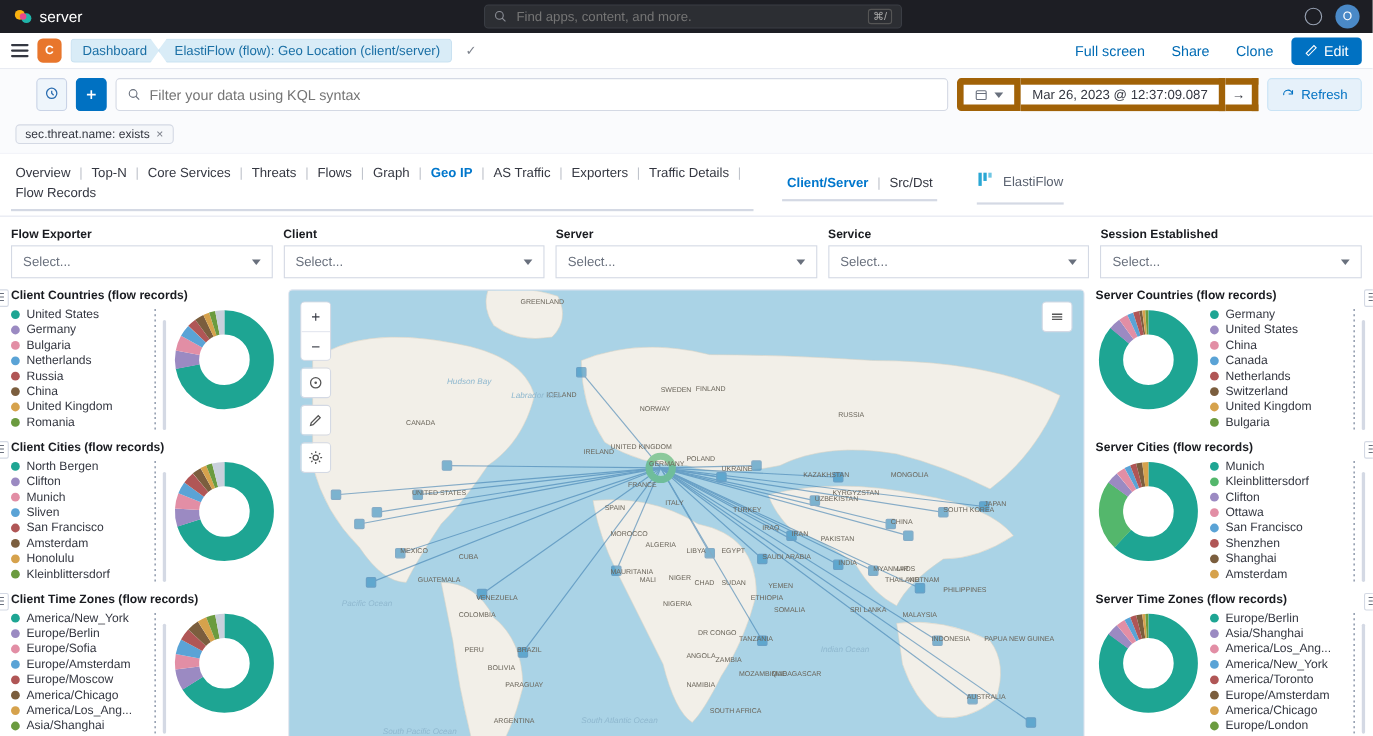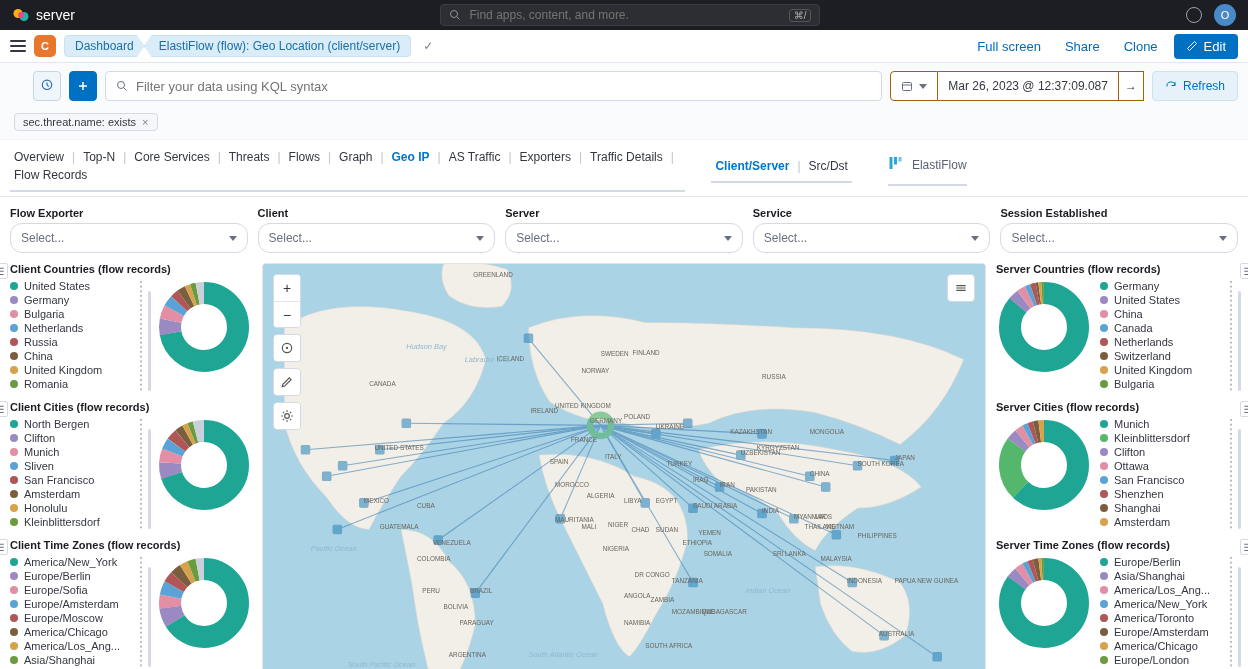--- a/index.html
+++ b/index.html
@@ -27,40 +27,40 @@
   .subbar .link { color:#006bb4; font-size:13px; cursor:pointer; padding:4px 8px;}
   .subbar .edit-btn { background:#0071c2; color:#fff; border-radius:4px; padding:5px 12px; display:flex; align-items:center; gap:6px; font-size:13px; cursor:pointer;}
 
   .filterbar { display:flex; gap:8px; padding:8px 10px; border-bottom:1px solid #f3f4f9; background:#fafbfd; align-items:center; flex-wrap:wrap;}
   .filterbar .row1 { display:flex; gap:8px; width:100%; align-items:center;padding-left:23px;}
   .icon-btn { width:28px; height:30px; border:1px solid #c9d3e6; border-radius:4px; background:#eef5fb; display:flex; align-items:center; justify-content:center; color:#2a6db0; cursor:pointer;}
   .icon-btn.filled { background:#0071c2; border-color:#0071c2; color:#fff;}
   .kql-input { flex:1; height:30px; border:1px solid #d4d9e4; border-radius:4px; background:#fff; display:flex; align-items:center; padding:0 10px; gap:8px; color:#69707d;}
   .kql-input input { flex:1; border:none; outline:none; font-size:13px; color:#343741;}
   .date-group { display:flex; align-items:center; gap:0; }
-  .date-btn { height:30px; border:1px solid #a16207; background:#fff; display:flex; align-items:center; padding:0 10px; font-size:12px; color:#343741; gap:6px;}
+  .date-btn { height:30px; border:6px solid #a16207; background:#fff; display:flex; align-items:center; padding:0 10px; font-size:12px; color:#343741; gap:6px;}
   .date-btn.left{border-radius:4px 0 0 4px;}
   .date-btn.mid{border-left:none;}
   .date-btn.right{border-left:none; border-radius:0 4px 4px 0;}
   .refresh-btn { height:30px; border:1px solid #c9e3f5; background:#e6f1fa; color:#0071c2; border-radius:4px; padding:0 12px; display:flex; align-items:center; gap:6px; cursor:pointer; font-size:12px;}
   .filter-chip { display:inline-flex; align-items:center; gap:6px; border:1px solid #d4d9e4; background:#f5f7fa; border-radius:4px; padding:2px 8px; font-size:11px; color:#343741; margin:4px 0 0 4px;}
   .filter-chip .x { color:#7d828c; cursor:pointer; }
 
   .nav-tabs { display:flex; align-items:center; padding:8px 10px 4px; border-bottom:1px solid #e3e6ef; gap:6px; font-size:12px; color:#343741;}
   .nav-tabs .group { display:flex; align-items:center; flex-wrap:wrap; border-bottom:2px solid #d4d9e4; padding-bottom:6px; flex:1;}
   .nav-tabs .tab { padding:2px 4px; cursor:pointer; white-space:nowrap;}
   .nav-tabs .sep { color:#c0c4cc; margin:0 4px;}
   .nav-tabs .active { color:#0077cc; font-weight:600;}
   .brand { display:flex; align-items:flex-end; gap:6px; color:#5a6270; font-size:12px; padding-bottom:12px; border-bottom:2px solid #d4d9e4; margin-left:30px;}
   .brand .ef-logo { width:18px; height:18px; }
 
   .filters-row { display:flex; gap:10px; padding:10px;}
   .filter-col { flex:1; display:flex; flex-direction:column; gap:4px;}
   .filter-col .label { font-size:11px; font-weight:600; color:#1a1c21;}
-  .select { height:30px; border:1px solid #d4d9e4; border-radius:12px; display:flex; align-items:center; justify-content:space-between; padding:0 10px; color:#69707d; font-size:12px; cursor:pointer; background:#fff;}
+  .select { height:30px; border:1px solid #d4d9e4; border-radius:0; display:flex; align-items:center; justify-content:space-between; padding:0 10px; color:#69707d; font-size:12px; cursor:pointer; background:#fff;}
   .chev { width:0; height:0; border-left:4px solid transparent; border-right:4px solid transparent; border-top:5px solid #69707d;}
 
   .main { display:flex; gap:10px; padding:0 10px 10px;}
   .left-col, .right-col { width:242px; display:flex; flex-direction:column; gap:10px;}
   .panel-title { font-size:11px; font-weight:700; color:#1a1c21; margin-bottom:4px;}
   .panel { position:relative;}
   .legend-list { display:flex; flex-direction:column; gap:0px; max-height:132px; overflow:hidden;}
   .legend-item { display:flex; align-items:center; gap:6px; font-size:11px; color:#343741; padding:1px 0;}
   .legend-item .dot { width:8px; height:8px; border-radius:50%; flex-shrink:0;}
   .legend-item .more { margin-left:auto; color:#98a2b3; cursor:pointer; font-size:14px; line-height:10px;}

